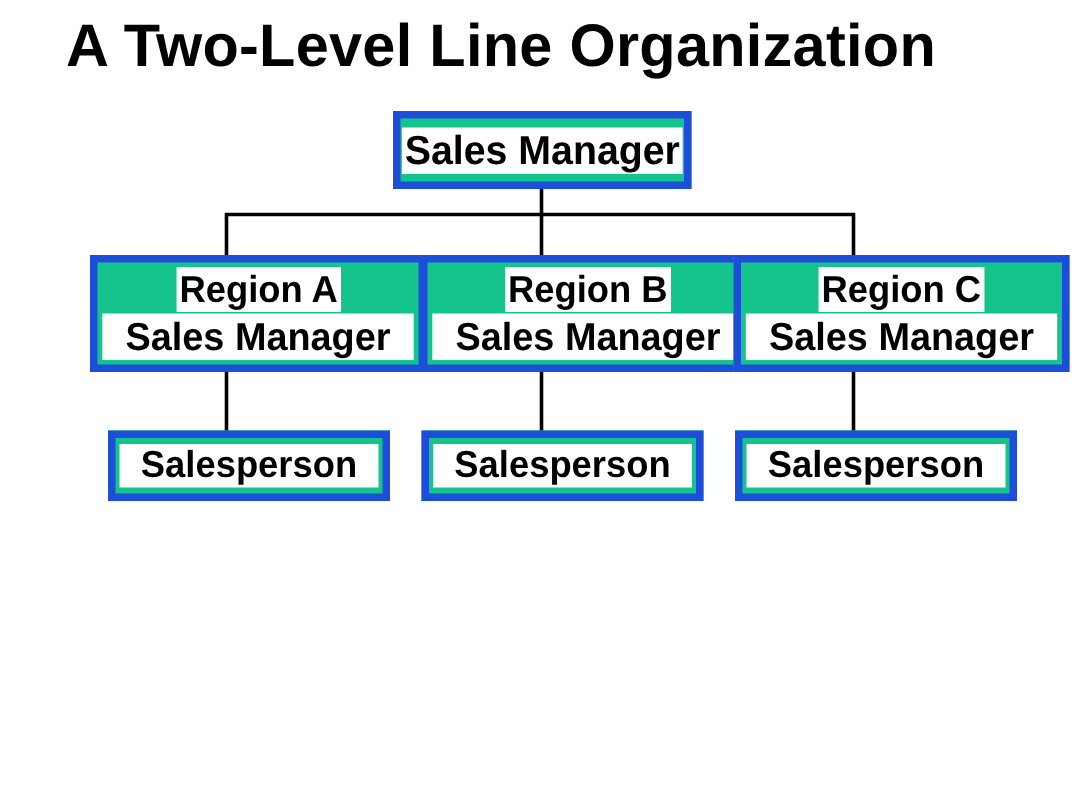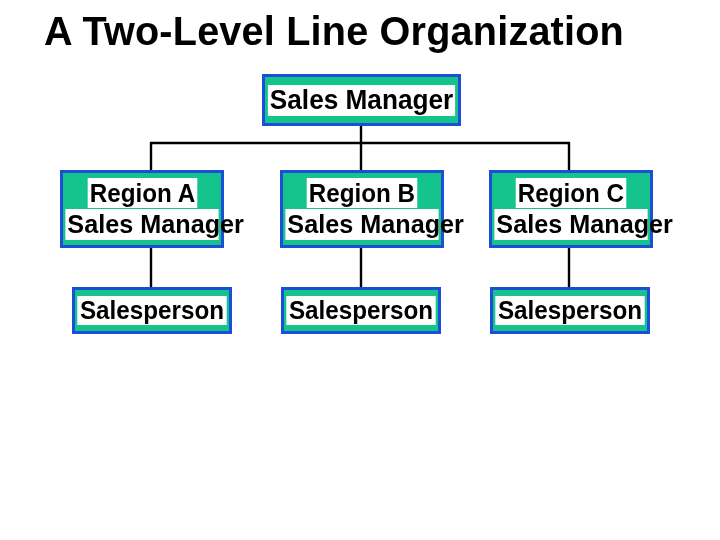--- a/index.html
+++ b/index.html
@@ -42,21 +42,21 @@
     top: 0;
     width: 720px;
     height: 540px;
   }
 
   
   .org-box {
     position: absolute;
     box-sizing: border-box;
     background: #14c48c;
-    border: 3px solid #1d4ed8;
+    border: 5px solid #1d4ed8;
     display: flex;
     flex-direction: column;
     justify-content: center;
     align-items: center;
   }
   .box-line {
     background: #ffffff;
     color: #000000;
     font-size: 26px;
     line-height: 28px;
@@ -73,42 +73,42 @@
     height: 52px;
   }
   #box-top .box-line {
     font-size: 27px;
     line-height: 31px;
   }
 
   
   .box-region {
     top: 170px;
-    width: 164px;
+    width: 224px;
     height: 78px;
   }
   #box-region-a { left: 60px; }
   #box-region-b { left: 280px; }
   #box-region-c { left: 489px; }
   .box-region .box-line-1 {
     font-size: 25px;
     line-height: 30px;
     margin-bottom: 1px;
   }
   .box-region .box-line-2 {
     font-size: 26px;
     line-height: 31px;
     align-self: stretch;
     text-align: center;
   }
 
   
   .box-sales {
     top: 287px;
-    width: 160px;
+    width: 188px;
     height: 47px;
   }
   #box-salesperson-a { left: 72px; }
   #box-salesperson-b { left: 281px; }
   #box-salesperson-c { left: 490px; }
   .box-sales .box-line {
     font-size: 25px;
     line-height: 29px;
     align-self: stretch;
     text-align: center;

